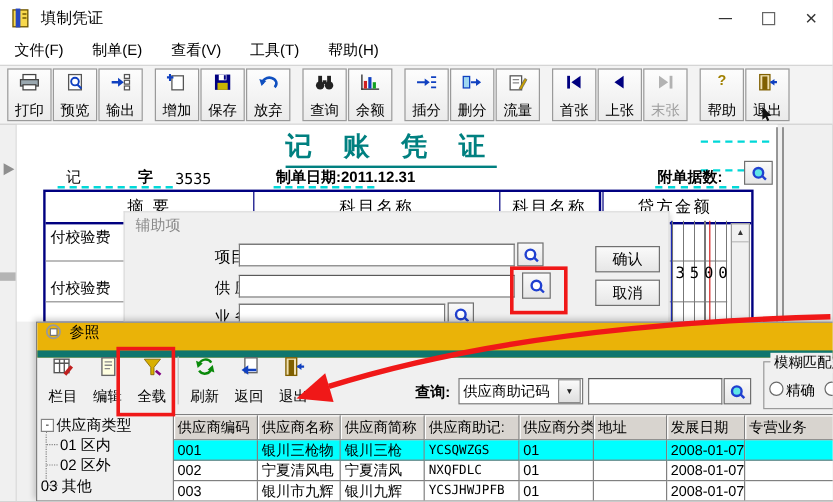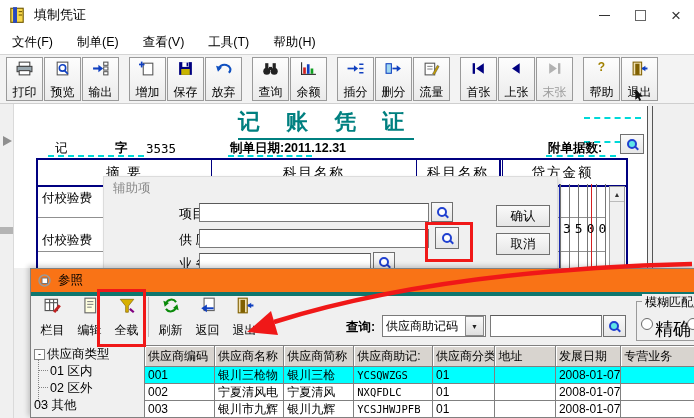--- a/index.html
+++ b/index.html
@@ -57,34 +57,34 @@
   .btn3d{position:absolute;background:linear-gradient(#fafafa,#e6e6e6);border:1px solid #707070;box-sizing:border-box;
     display:flex;align-items:center;justify-content:center;font-size:12.5px;}
   .mag{position:relative;width:13px;height:13px;display:inline-block;}
   .mag i{position:absolute;display:block;}
   .mag .c{left:1px;top:1px;width:6px;height:6px;border:2px solid #2040d0;border-radius:50%;background:#fff;}
   .mag.cy .c{background:#5fe6e6;}
   .mag .h{left:8px;top:9px;width:5px;height:2px;background:#2040d0;transform:rotate(45deg);}
   
   .refwin{position:absolute;left:30px;top:268px;width:666px;height:150px;background:#f0f0f0;z-index:20;
     border:1px solid #808080;box-sizing:border-box;overflow:hidden;box-shadow:-2px -2px 5px rgba(0,0,0,.2);}
-  .reftitle{position:absolute;left:0;top:0;width:100%;height:23px;background:#f97316;display:flex;align-items:center;border-bottom:4px solid #0f766e;}
+  .reftitle{position:absolute;left:0;top:0;width:100%;height:23px;background:#eab308;display:flex;border-bottom:6px solid #0f766e;}
   .reftitle .ttext{margin-left:6px;font-size:12.5px;}
   .rbtn{position:absolute;width:37px;height:46px;display:flex;flex-direction:column;align-items:center;justify-content:space-between;padding:2px 0;box-sizing:border-box;}
   .rbtn span{font-size:12px;white-space:nowrap;}
   .rsep{position:absolute;width:1px;height:40px;background:#bdbdbd;}
   .qlabel{position:absolute;font-size:12.5px;}
   .dropdown{position:absolute;height:22px;background:#fff;border:1px solid #7a7a7a;box-sizing:border-box;display:flex;align-items:center;}
   .dropdown .dval{flex:1;font-size:12px;padding-left:3px;white-space:nowrap;}
   .dropdown .darr{width:17px;height:18px;margin-right:1px;background:linear-gradient(#fafafa,#dfdfdf);border:1px solid #8a8a8a;
     display:flex;align-items:center;justify-content:center;font-size:7px;color:#222;}
   .groupbox{position:absolute;border:1px solid #9a9a9a;}
   .glegend{position:absolute;top:-8px;left:5px;background:#f0f0f0;padding:0 3px;font-size:12px;white-space:nowrap;}
   .radio{position:absolute;width:10px;height:10px;border:1px solid #6a6a6a;border-radius:50%;background:#fff;}
-  .rlab{position:absolute;font-size:18px;}
+  .rlab{position:absolute;font-size:12px;}
   
   .tree-root{position:absolute;font-size:12.5px;white-space:nowrap;}
   .expander{position:absolute;width:9px;height:9px;border:1px solid #848484;background:#fff;
     display:flex;align-items:center;justify-content:center;font-size:9px;line-height:7px;color:#000;}
   .tdot{position:absolute;border-bottom:1px dotted #848484;height:1px;}
   .tvline{position:absolute;border-left:1px dotted #848484;width:1px;}
   .titem{position:absolute;font-size:12.5px;white-space:nowrap;}
   
   .grid{position:absolute;left:113px;top:76px;width:553px;height:74px;overflow:hidden;background:#fff;border-left:1px solid #808080;border-top:1px solid #808080;}
   .grow{display:flex;}

